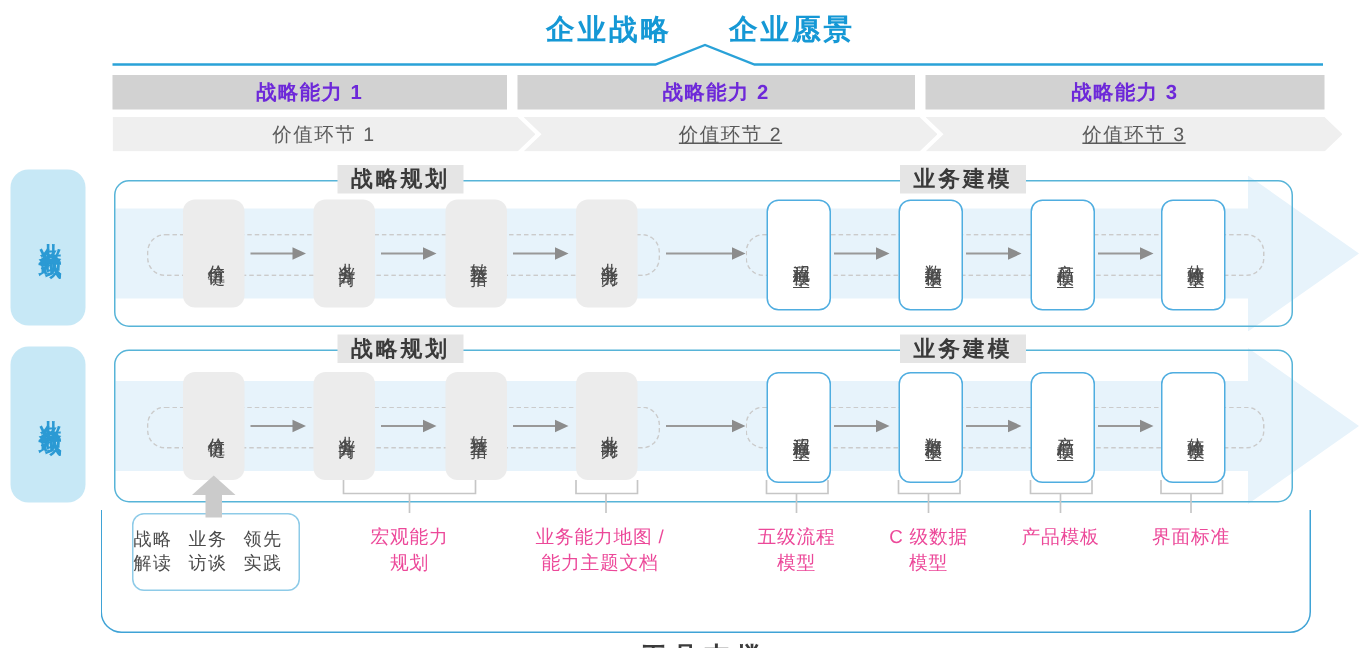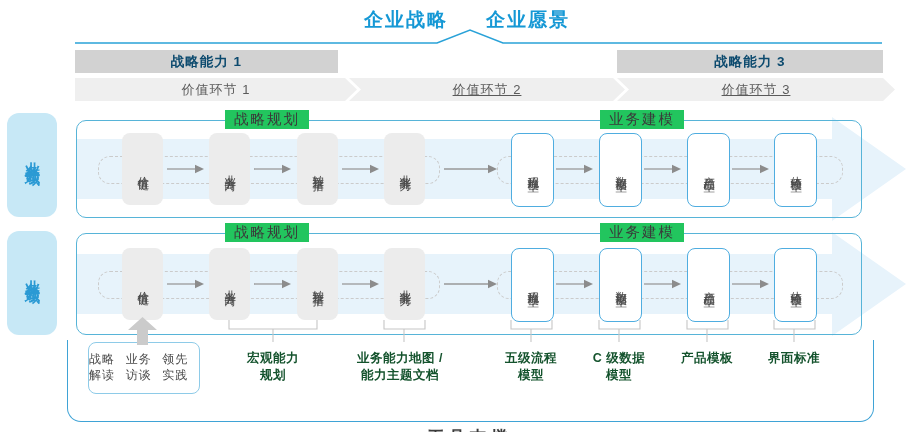--- a/index.html
+++ b/index.html
@@ -5,21 +5,21 @@
   html,body{margin:0;padding:0;background:#ffffff;}
   .stage{
     position:relative;width:910px;height:432px;background:#fff;overflow:hidden;
     font-family:"Liberation Sans","DejaVu Sans",sans-serif;
   }
   
   .title-row{position:absolute;left:0;right:0;top:7px;display:flex;justify-content:center;gap:38px;
     transform:translateX(12px);font-size:19px;font-weight:bold;color:#1598d5;letter-spacing:2px;}
   
   .cap-bar{position:absolute;top:50px;height:23px;background:#d2d2d2;display:flex;align-items:center;
-    justify-content:center;font-size:13.5px;font-weight:bold;color:#0c4a6e;letter-spacing:1px;}
+    justify-content:center;font-size:13.5px;font-weight:bold;color:#6d28d9;letter-spacing:1px;}
   .cap1{left:75px;width:263px;} .cap2{left:345px;width:265px;} .cap3{left:617px;width:266px;}
   
   .chev{position:absolute;top:78px;height:23px;background:#efefef;display:flex;align-items:center;
     justify-content:center;font-size:13px;color:#5a5a5a;letter-spacing:1px;text-align:right;}
   .chev.first{clip-path:polygon(0 0,calc(100% - 12px) 0,100% 50%,calc(100% - 12px) 100%,0 100%);}
   .chev.mid{clip-path:polygon(0 0,calc(100% - 12px) 0,100% 50%,calc(100% - 12px) 100%,0 100%,12px 50%);text-decoration:underline;}
   .ch1{left:75px;width:282px;} .ch2{left:349px;width:276px;} .ch3{left:617px;width:278px;}
   
   .domain{position:absolute;left:7px;width:50px;background:#c7e8f6;border-radius:12px;
     display:flex;align-items:center;justify-content:center;color:#2b9ad4;font-weight:bold;font-size:15px;
@@ -27,57 +27,60 @@
   .dom1{top:113px;height:104px;} .dom2{top:231px;height:104px;}
   
   .row{position:absolute;left:76px;width:786px;overflow:visible;}
   .row1{top:120px;height:98px;} .row2{top:233px;height:102px;}
   .band{position:absolute;left:1px;width:755px;height:60px;background:#e7f3fb;z-index:1;}
   .band-arrowhead{position:absolute;left:756px;width:74px;height:104px;background:#e7f3fb;
     clip-path:polygon(0 0,100% 50%,0 100%);z-index:1;}
   .dashed-band{position:absolute;height:26px;border:1px dashed #cbcbcb;border-radius:12px;z-index:2;background:transparent;}
   .dashA{left:22px;width:340px;} .dashB{left:421px;width:344px;}
   .row-border{position:absolute;inset:0;border:1.5px solid #57b4d8;border-radius:10px;z-index:3;pointer-events:none;}
-  .row-header{position:absolute;top:-10px;transform:translateX(-50%);background:#22c55e;padding:0 9px;
-    font-size:14.5px;font-weight:normal;color:#3a3a3a;letter-spacing:2px;z-index:4;white-space:nowrap;}
+  .row-header{position:absolute;top:-10px;transform:translateX(-50%);background:#e5e5e5;padding:0 9px;
+    font-size:14.5px;font-weight:bold;color:#3a3a3a;letter-spacing:2px;z-index:4;white-space:nowrap;}
   .hdr-plan{left:191px;} .hdr-model{left:566px;}
   .fbox{position:absolute;width:41px;height:72px;border-radius:8px;display:flex;align-items:center;justify-content:center;
     writing-mode:vertical-rl;text-orientation:mixed;font-size:11.5px;color:#4a4a4a;letter-spacing:1.5px;z-index:5;line-height:1;}
   .fbox.gray{background:#ececec;}
   .fbox.blue{background:#fff;border:1.5px solid #4fade0;}
   .row1 .fbox{top:13px;} .row2 .fbox{top:15px;}
   .bx1{left:46px;} .bx2{left:133px;} .bx3{left:221px;} .bx4{left:308px;}
   .bx5{left:435px;} .bx6{left:523px;} .bx7{left:611px;} .bx8{left:698px;}
   
   .tool-box{position:absolute;left:67px;top:340px;width:805px;height:81px;
     border:1.5px solid #3fa3d6;border-top:none;border-radius:0 0 14px 14px;z-index:0;}
   .tool-label{position:absolute;left:67px;width:805px;top:395px;text-align:center;
     font-size:17px;font-weight:bold;color:#3b3b3b;letter-spacing:4px;z-index:2;margin-top:31px;}
   
   .practice-box{position:absolute;left:88px;top:342px;width:110px;height:50px;background:#fff;
     border:1px solid #8ecbe8;border-radius:8px;display:flex;flex-direction:row;align-items:center;
     justify-content:center;font-size:12px;color:#4a4a4a;line-height:1.3;letter-spacing:1px;z-index:2;}
-  .note{position:absolute;top:350px;width:130px;text-align:center;font-size:12.5px;color:#14532d;
-    line-height:1.35;letter-spacing:0.5px;z-index:2;font-weight:bold;}
+  .note{position:absolute;top:350px;width:130px;text-align:center;font-size:12.5px;color:#ec4899;
+    line-height:1.35;letter-spacing:0.5px;z-index:2;}
   .n1{left:208px;} .n2{left:335px;} .n3{left:466px;} .n4{left:554px;} .n5{left:642px;} .n6{left:729px;}
   
   #connectors{position:absolute;left:0;top:0;z-index:6;pointer-events:none;}
 </style>
 </head>
 <body>
 
 <div class="stage">
 
   <div class="title-row">
     <span>企业战略</span>
     <span>企业愿景</span>
   </div>
 
   <div class="cap-bar cap1">
       <span>战略能力 1</span>
+    </div>
+  <div class="cap-bar cap2">
+      <span>战略能力 2</span>
     </div>
   <div class="cap-bar cap3">
       <span>战略能力 3</span>
     </div>
 
   <div class="chev first ch1">
       <span>价值环节 1</span>
     </div>
   <div class="chev mid ch2">
       <span>价值环节 2</span>

